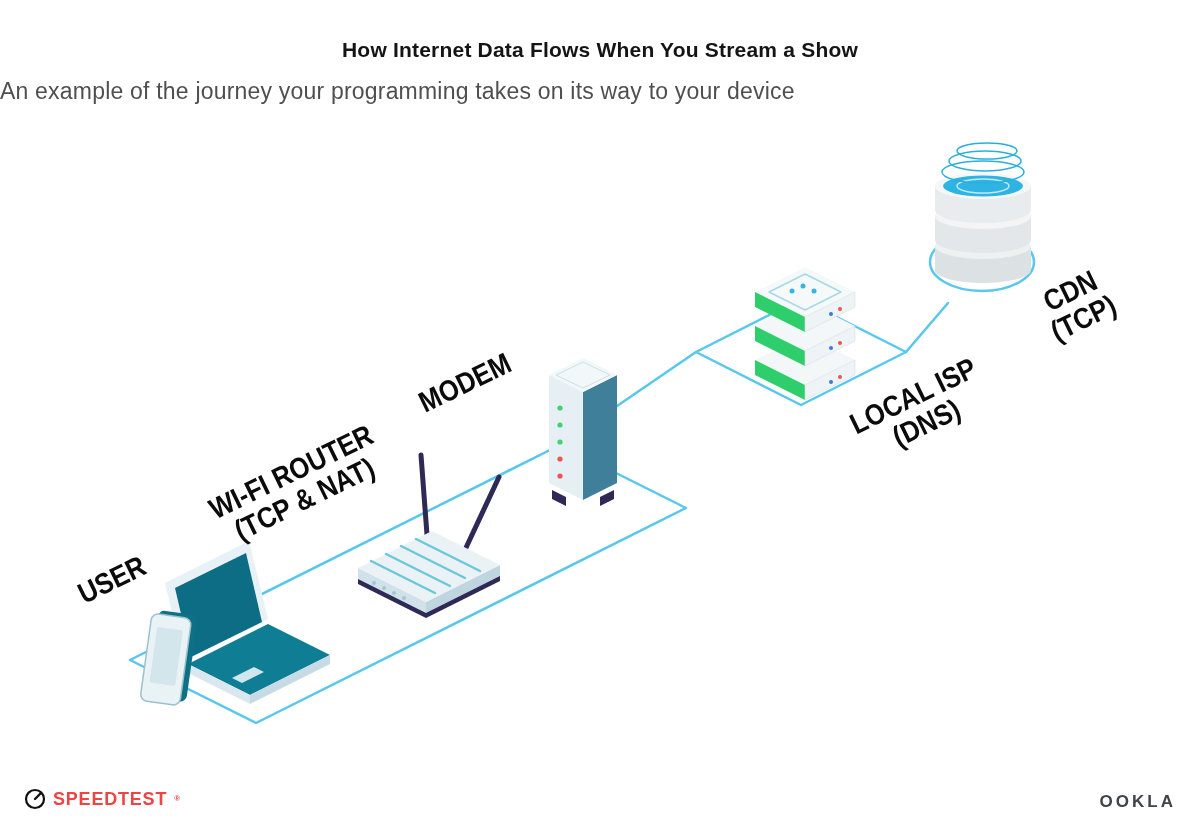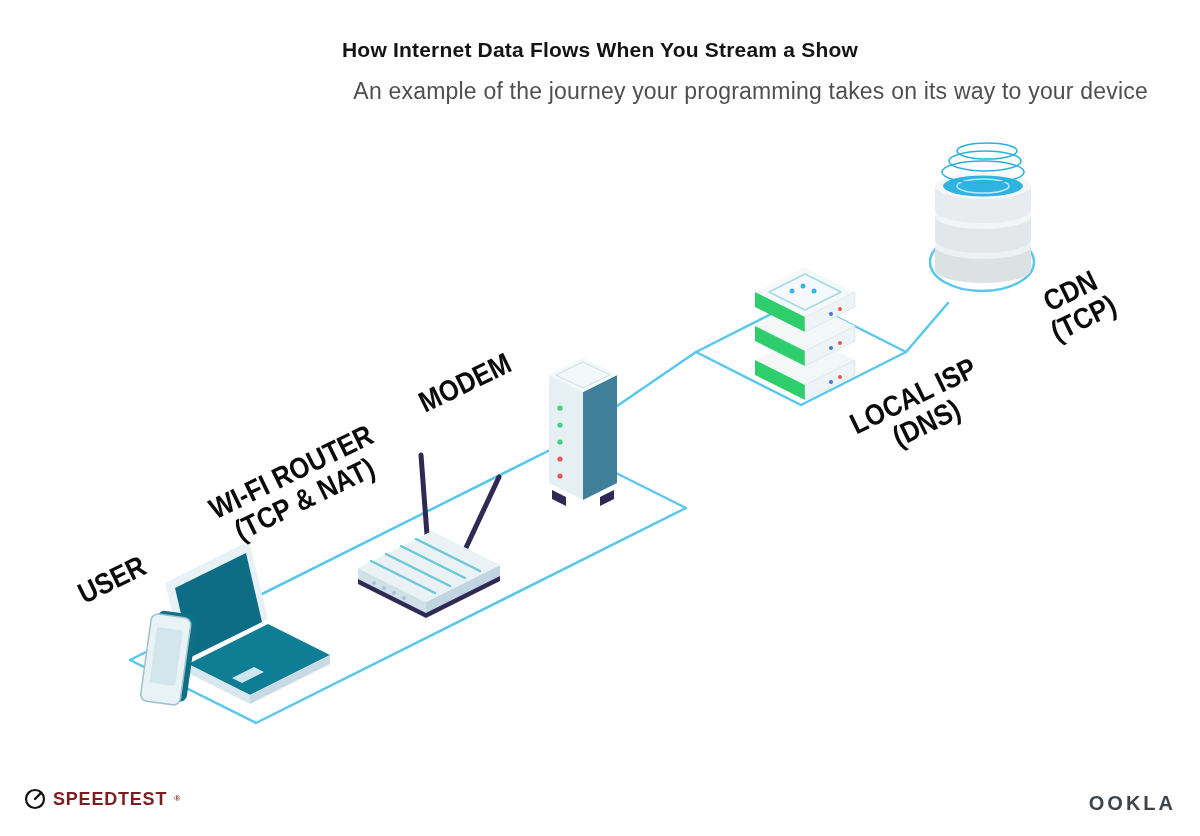--- a/index.html
+++ b/index.html
@@ -5,38 +5,38 @@
   html,body{margin:0;padding:0;}
   body{
     width:1200px;height:836px;position:relative;background:#ffffff;
     font-family:"Liberation Sans", sans-serif;overflow:hidden;
   }
   .page-title{
     position:absolute;top:38px;left:0;width:1200px;text-align:center;
     font-size:21px;font-weight:bold;color:#141414;letter-spacing:.2px;
   }
   .page-subtitle{
-    position:absolute;top:78px;left:0;width:1148px;text-align:right;
+    position:absolute;top:78px;left:0;width:1148px;text-align:left;
     font-size:23px;font-weight:400;color:#4f4f4f;letter-spacing:.2px;
   }
   .diagram-svg{position:absolute;left:0;top:0;}
   .iso-label{
     position:absolute;
     transform:translate(-50%,-50%) rotate(-26deg) scale(.95,1.08);
     color:#0b0b0b;font-weight:bold;font-size:27px;line-height:1.05;
     text-align:center;white-space:nowrap;
   }
   .footer-left{
     position:absolute;left:24px;top:788px;display:flex;align-items:center;gap:7px;
-    font-weight:bold;font-size:18px;color:#7f1d1d;letter-spacing:.8px;
+    font-weight:bold;font-size:18px;color:#ef4444;letter-spacing:.8px;
   }
   .footer-left sup{font-size:8px;vertical-align:top;line-height:1;}
   .footer-right{
     position:absolute;right:24px;top:792px;
-    font-weight:bold;font-size:20px;color:#3e444b;letter-spacing:3px;
+    font-weight:bold;font-size:17px;color:#3e444b;letter-spacing:3px;
   }
 </style>
 </head>
 <body>
 
 <div class="page-title">How Internet Data Flows When You Stream a Show</div>
 <div class="page-subtitle">An example of the journey your programming takes on its way to your device</div>
 
 <svg class="diagram-svg" width="1200" height="836" viewBox="0 0 1200 836">
 

